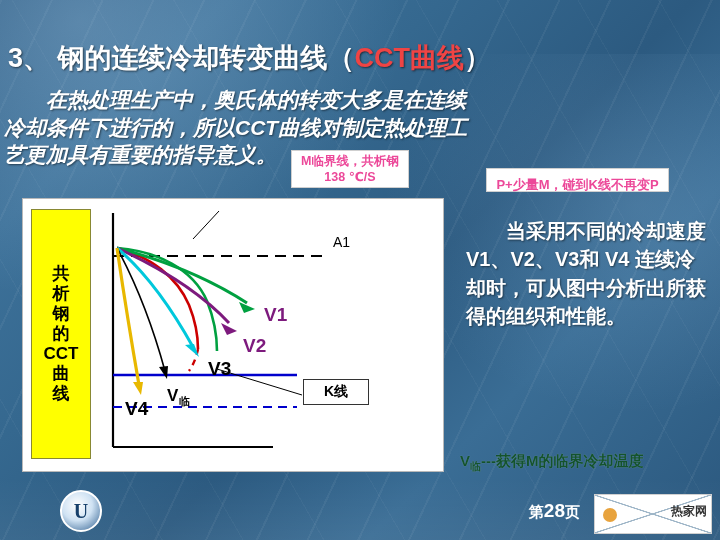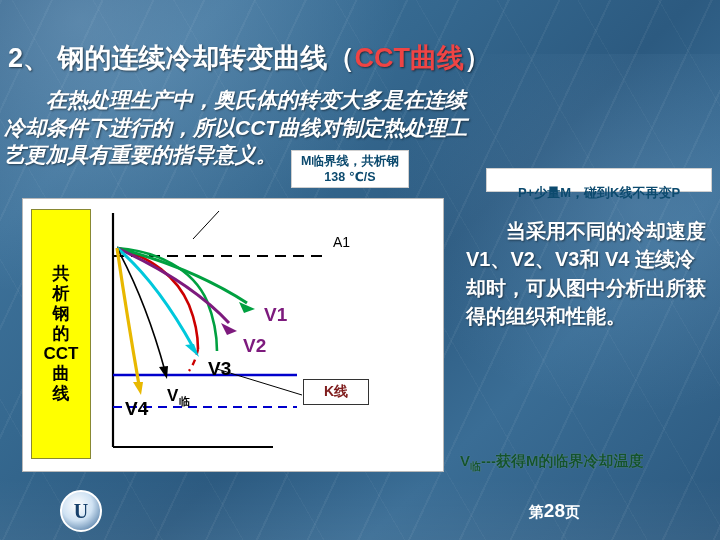--- a/index.html
+++ b/index.html
@@ -50,25 +50,25 @@
   #right-text{
     position:absolute;left:466px;top:217px;width:246px;
     font-size:20px;font-weight:bold;color:#ffffff;line-height:1.42;
     text-shadow:1px 1px 2px rgba(0,0,0,0.5);
   }
   #right-text .ind{display:block;text-indent:2em;}
 
   
   .callout{
     position:absolute;background:#ffffff;border:1px solid #cfcfcf;
-    color:#0c4a6e;font-size:12.5px;font-weight:bold;text-align:center;
+    color:#ec4899;font-size:12.5px;font-weight:bold;text-align:center;
     line-height:1.25;padding:3px 5px;box-sizing:border-box;
   }
   #callout-m{left:291px;top:150px;width:118px;height:38px;}
-  #callout-p{left:486px;top:168px;width:226px;height:24px;font-size:13px;padding-top:16px;}
+  #callout-p{left:486px;top:168px;width:183px;height:24px;font-size:13px;padding-top:8px;}
 
   
   #note-v{
     position:absolute;left:460px;top:452px;width:255px;
     font-size:15px;font-weight:bold;color:#14532d;
     text-shadow:0 0 1px rgba(255,255,255,0.35);
   }
   #note-v sub{font-size:11px;}
 
   
@@ -87,21 +87,21 @@
   #yellow-box span{display:block;}
 
   #chart{position:absolute;left:74px;top:0;width:346px;height:272px;}
   #chart svg{display:block;}
 
   
   #kbox{
     position:absolute;left:280px;top:180px;width:66px;height:26px;
     background:#ffffff;border:1px solid #333;
     display:flex;align-items:center;justify-content:center;
-    font-size:14px;font-weight:bold;color:#7f1d1d;box-sizing:border-box;
+    font-size:14px;font-weight:bold;color:#000000;box-sizing:border-box;
   }
 
   
   #footer-bar{
     position:absolute;left:0;bottom:0;width:720px;height:62px;
     background:linear-gradient(180deg, rgba(255,255,255,0) 0%, rgba(255,255,255,0.05) 100%);
   }
   #logo{
     position:absolute;left:60px;bottom:8px;width:42px;height:42px;
     border-radius:50%;background:radial-gradient(circle at 40% 35%, #ffffff 0%, #cfe2f3 45%, #2d5d8e 100%);
@@ -138,21 +138,21 @@
   }
 </style>
 </head>
 <body>
 
 <div class="bg-streaks"></div>
 <div class="bg-glow"></div>
 <div class="bg-glow2"></div>
 
 <div id="title">
-  <span>2、 钢的连续冷却转变曲线（</span><span class="red">CCT曲线</span><span>）</span>
+  <span>3、 钢的连续冷却转变曲线（</span><span class="red">CCT曲线</span><span>）</span>
 </div>
 
 <div id="intro">
   <span style="text-indent:2em;display:block;">在热处理生产中，奥氏体的转变大多是在连续冷却条件下进行的，所以CCT曲线对制定热处理工艺更加具有重要的指导意义。</span>
 </div>
 
 <div class="callout" id="callout-m">M临界线，共析钢138 ℃/S</div>
 <div class="callout" id="callout-p">P+少量M，碰到K线不再变P</div>
 
 <div id="right-text">
@@ -228,13 +228,19 @@
   <div id="kbox">K线</div>
 </div>
 
 <div id="footer-bar">
   <div id="logo">
     <span>U</span>
   </div>
   <div id="page-num">
     <span>第</span><span class="n">28</span><span>页</span>
   </div>
+  <div id="watermark">
+    <div class="x1"></div>
+    <div class="x2"></div>
+    <div class="wm-dot"></div>
+    <div class="wm-text">热家网</div>
+  </div>
 </div>
 
 </body></html>

